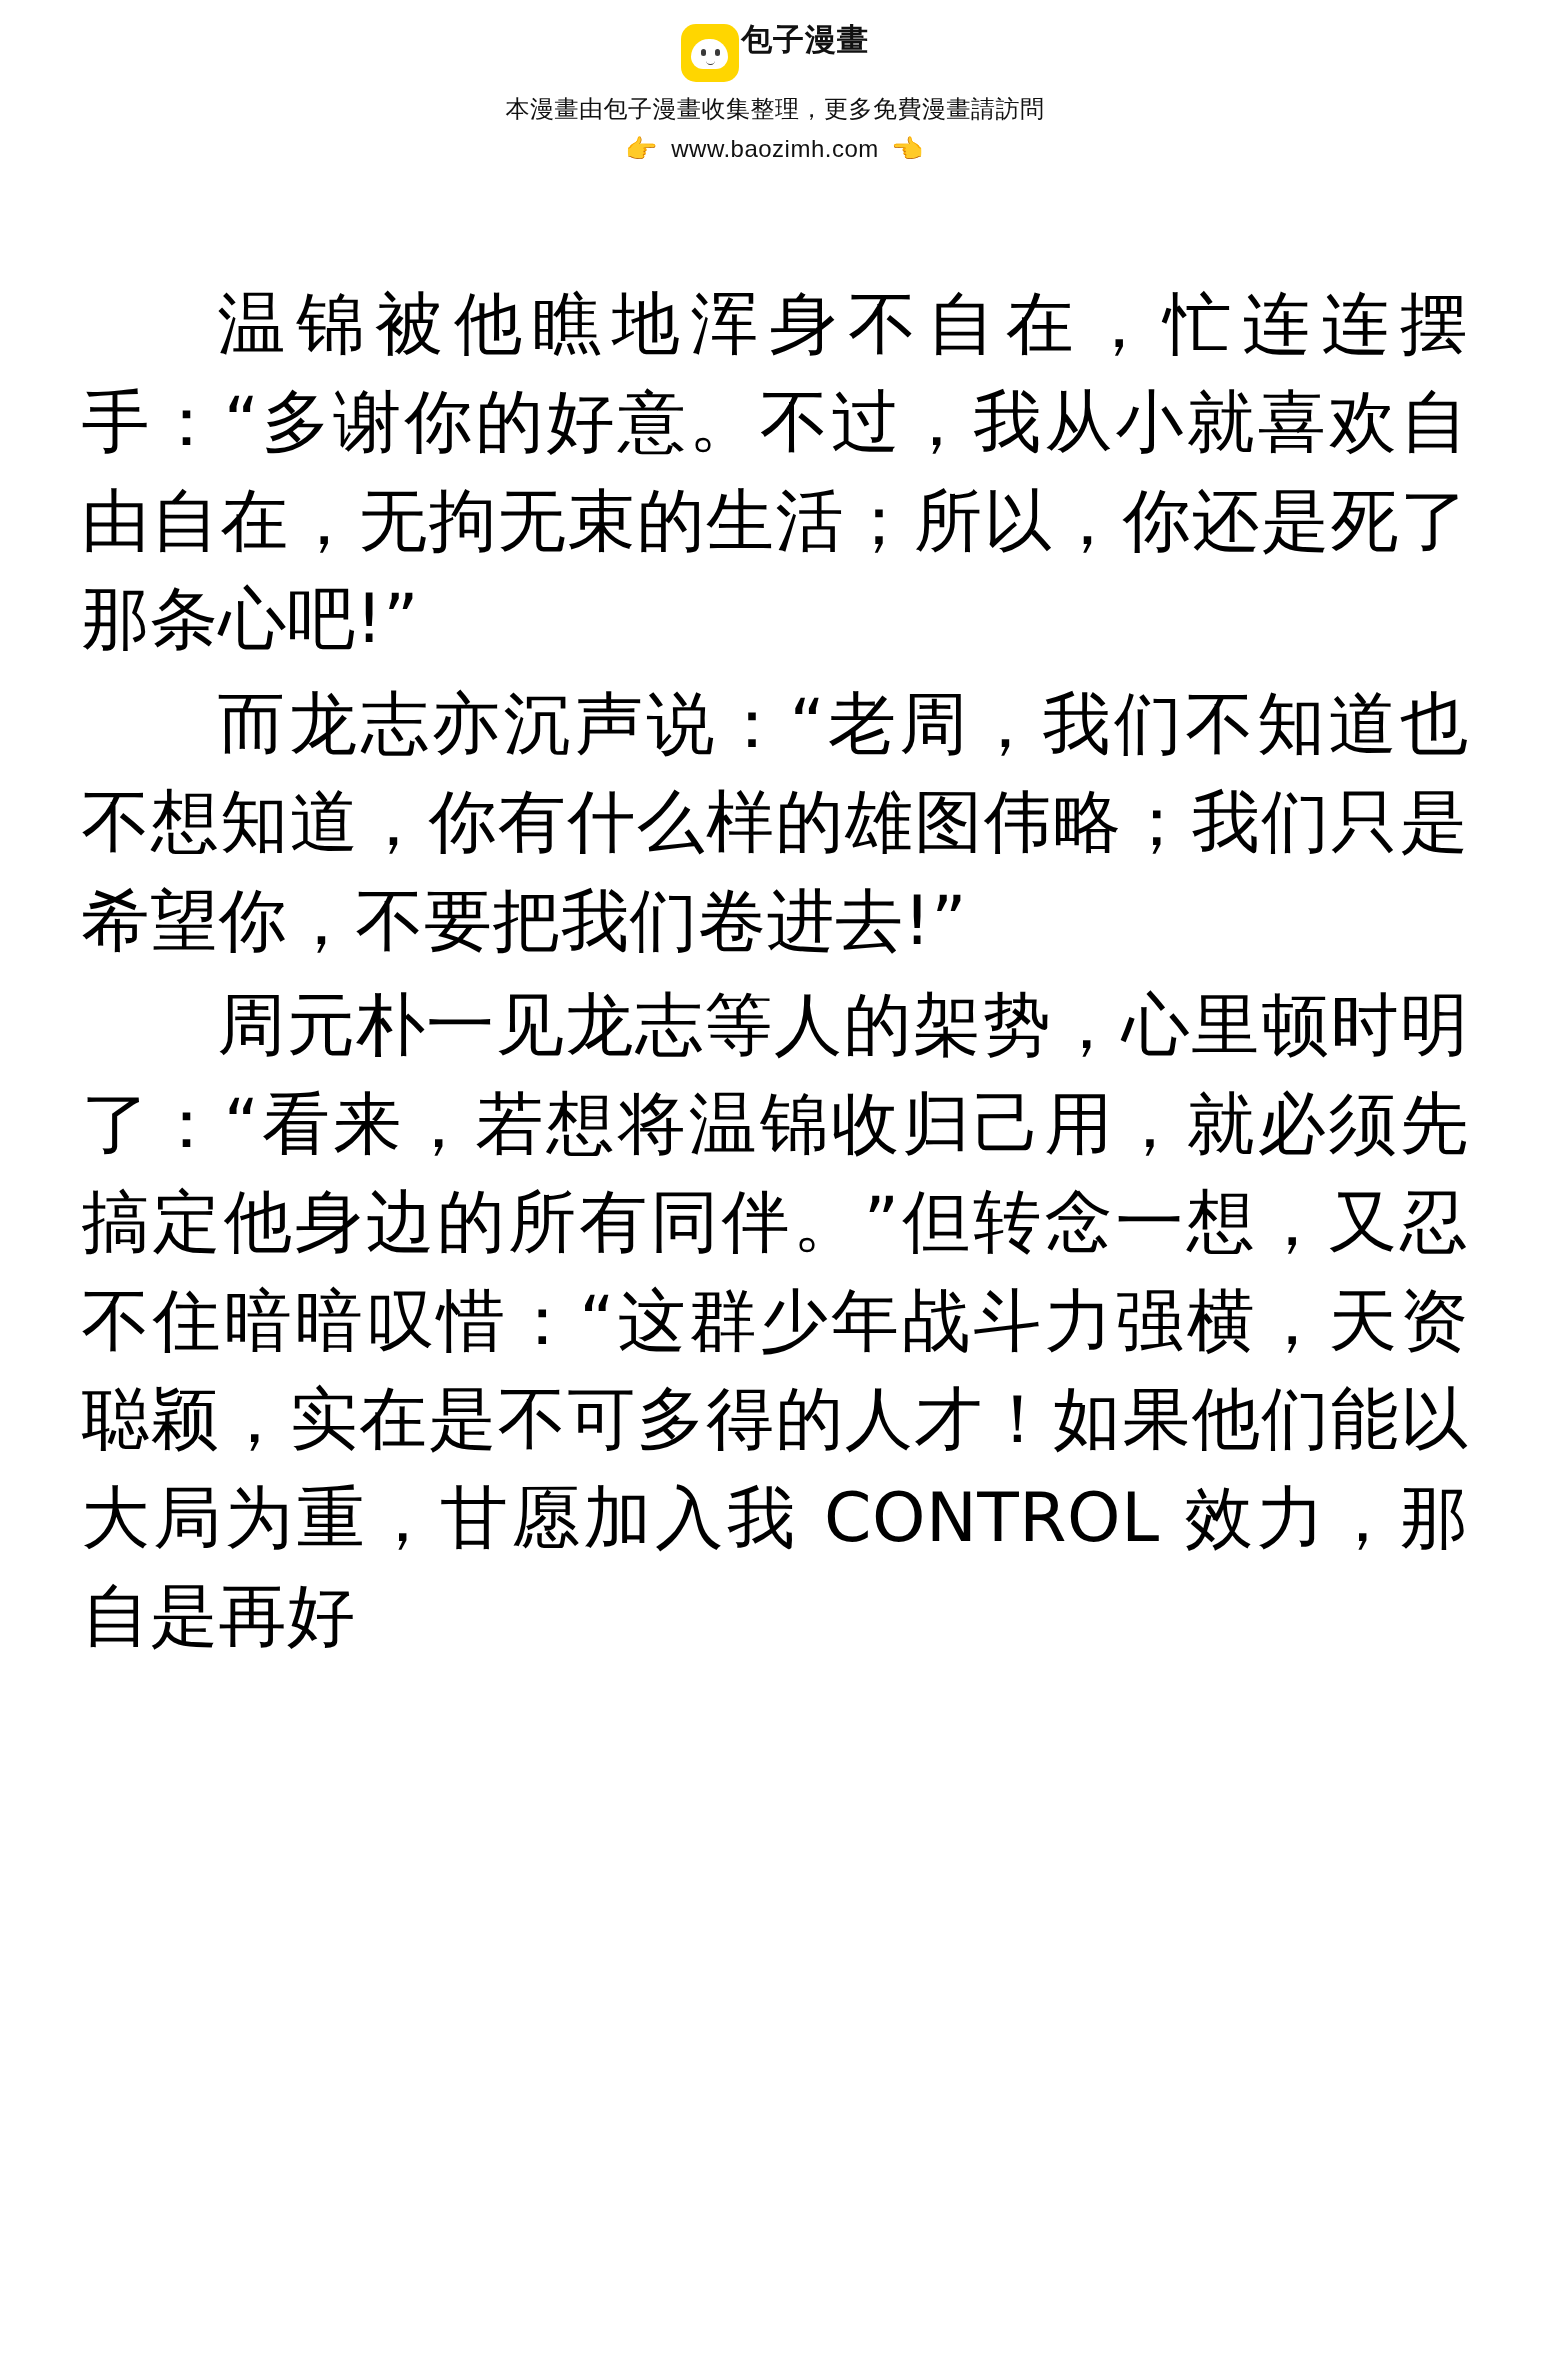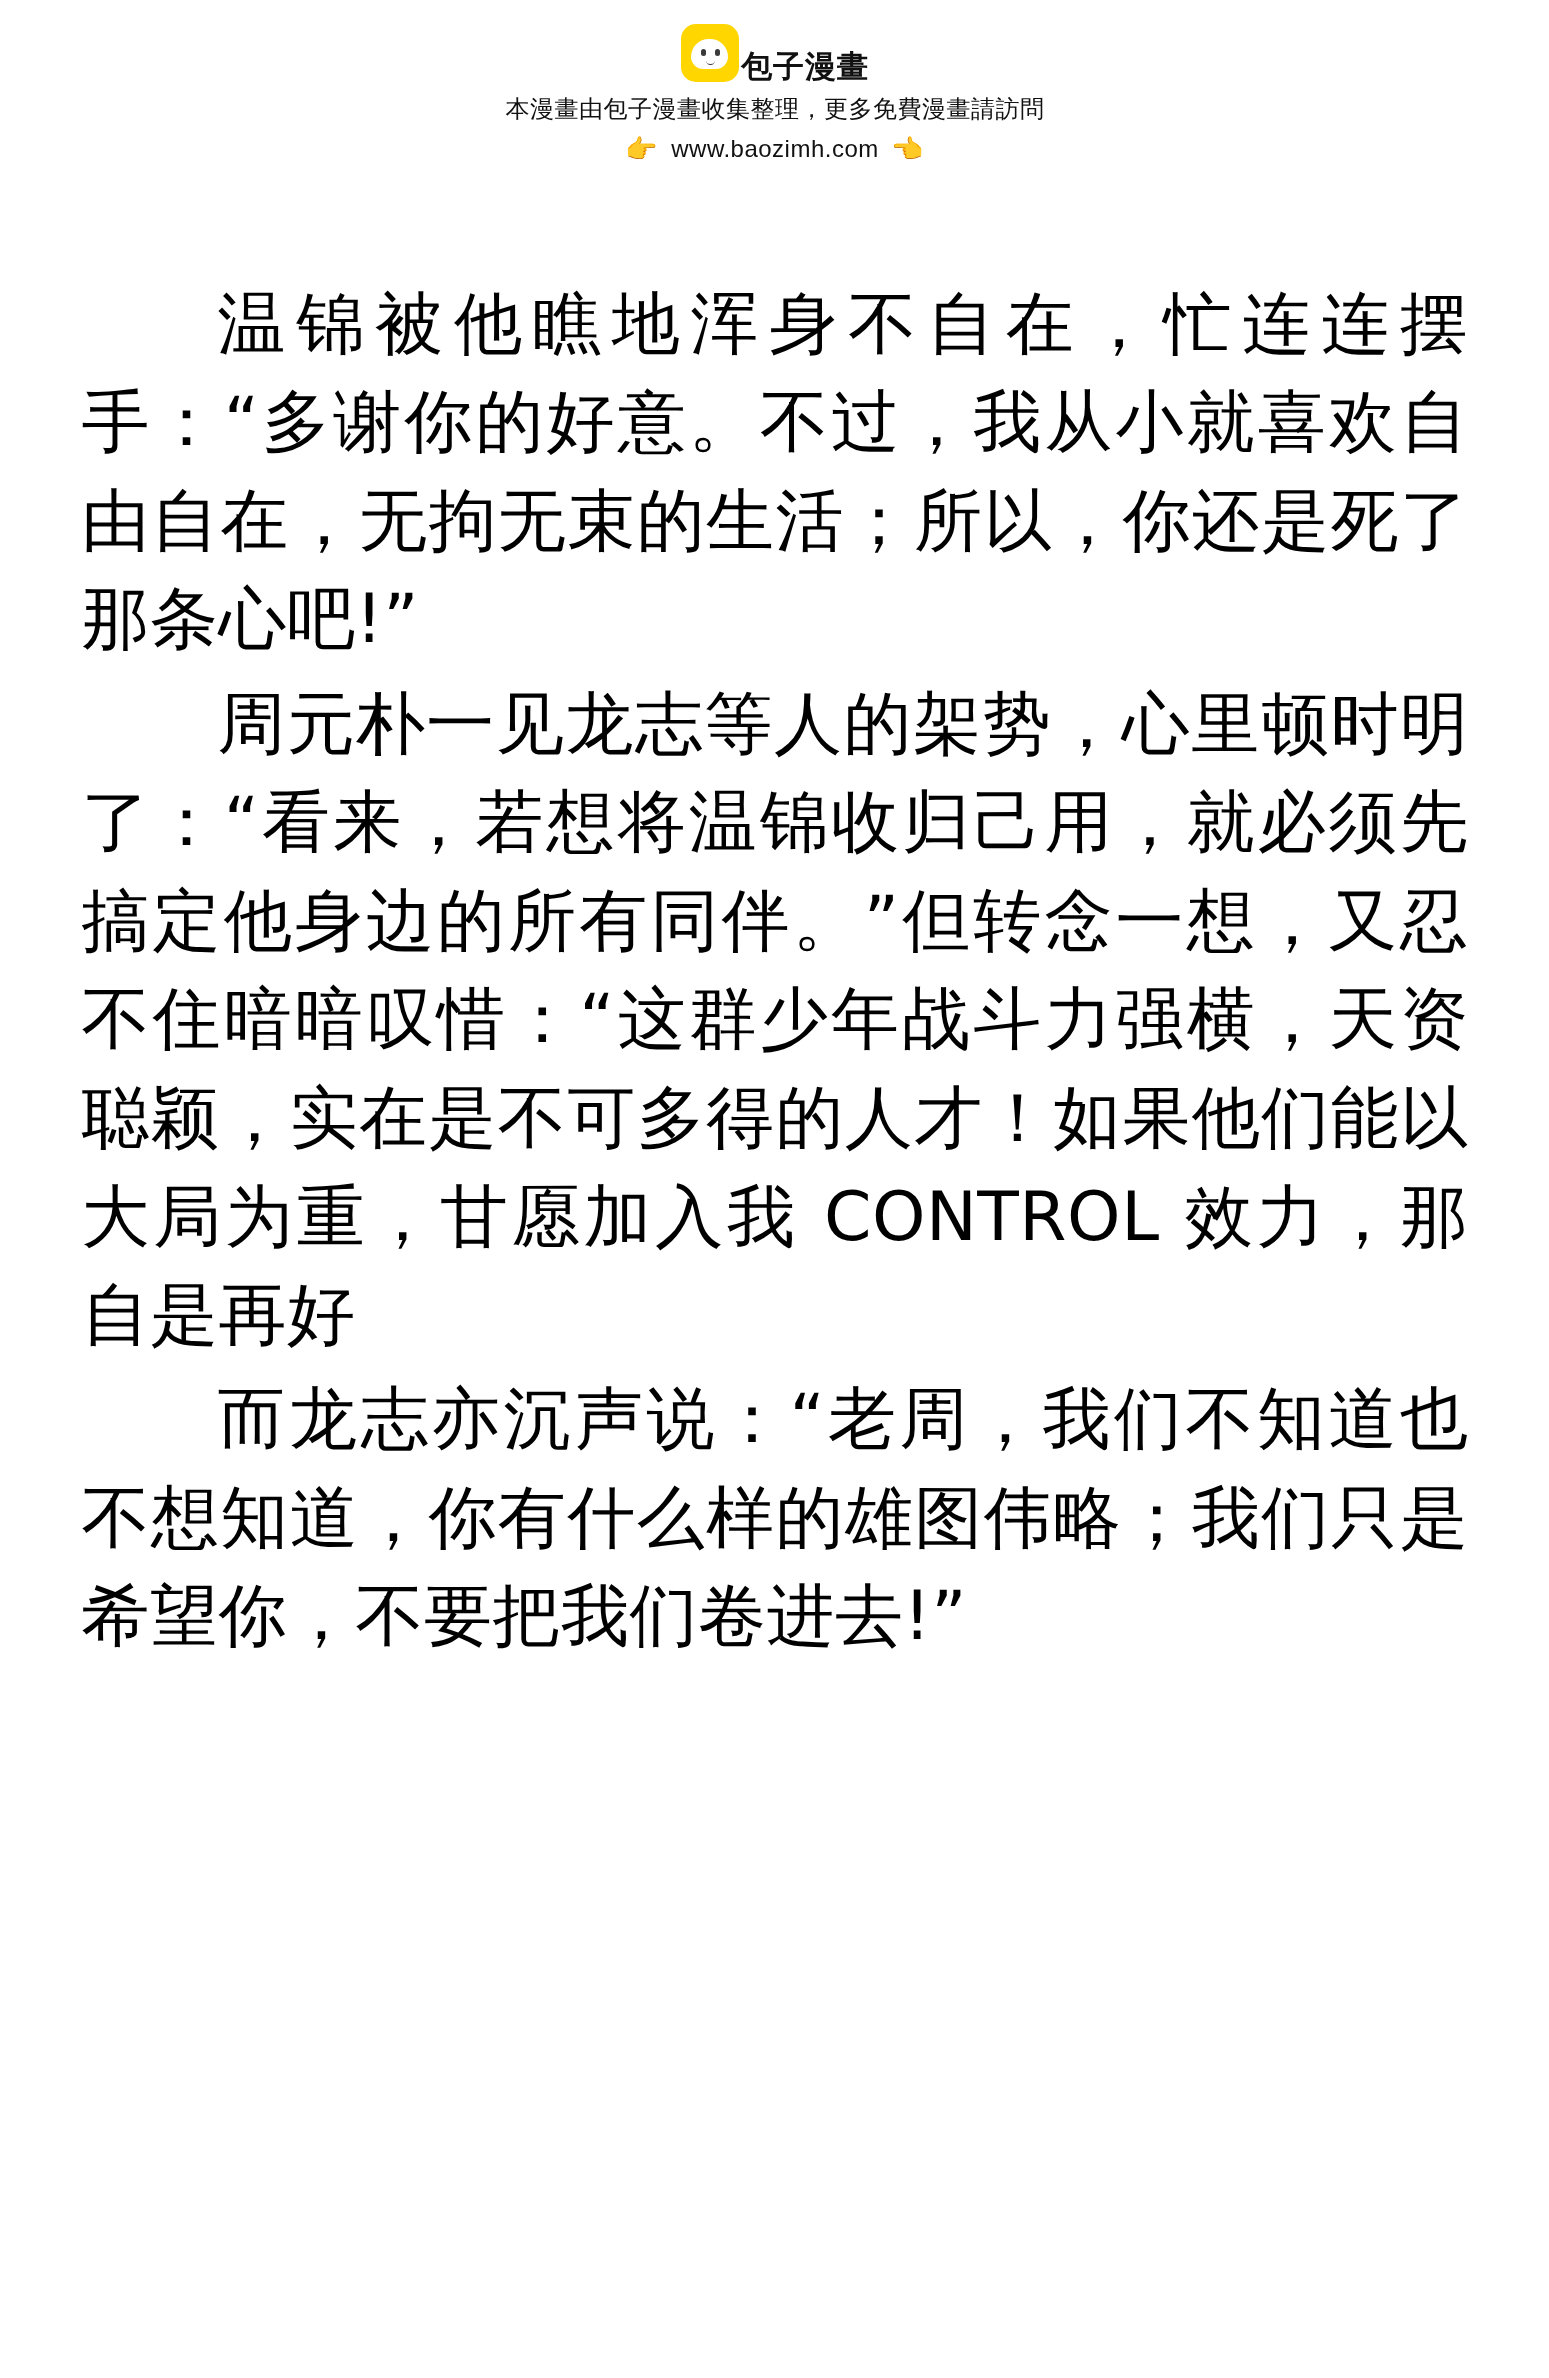--- a/index.html
+++ b/index.html
@@ -19,21 +19,21 @@
   
   .header {
     width: 100%;
     padding-top: 24px;
     display: flex;
     flex-direction: column;
     align-items: center;
   }
   .brand-row {
     display: flex;
-    align-items: flex-end;
+    align-items: flex-start;
     justify-content: center;
     gap: 2px;
   }
   .bun-logo {
     width: 58px;
     height: 58px;
     background: #ffd600;
     border-radius: 15px;
     position: relative;
     flex: none;
@@ -129,16 +129,16 @@
   <div class="notice-line">本漫畫由包子漫畫收集整理，更多免費漫畫請訪問</div>
   <div class="url-row">
     <span class="hand">👉</span>
     <span class="site-url">www.baozimh.com</span>
     <span class="hand">👈</span>
   </div>
 </div>
 
 <div class="page-body">
   <p class="para">温锦被他瞧地浑身不自在，忙连连摆手：“多谢你的好意。不过，我从小就喜欢自由自在，无拘无束的生活；所以，你还是死了那条心吧!”</p>
+  <p class="para">而龙志亦沉声说：“老周，我们不知道也不想知道，你有什么样的雄图伟略；我们只是希望你，不要把我们卷进去!”</p>
   <p class="para">周元朴一见龙志等人的架势，心里顿时明了：“看来，若想将温锦收归己用，就必须先搞定他身边的所有同伴。”但转念一想，又忍不住暗暗叹惜：“这群少年战斗力强横，天资聪颖，实在是不可多得的人才！如果他们能以大局为重，甘愿加入我 CONTROL 效力，那自是再好</p>
-  <p class="para">而龙志亦沉声说：“老周，我们不知道也不想知道，你有什么样的雄图伟略；我们只是希望你，不要把我们卷进去!”</p>
 </div>
 
 
 </body></html>

